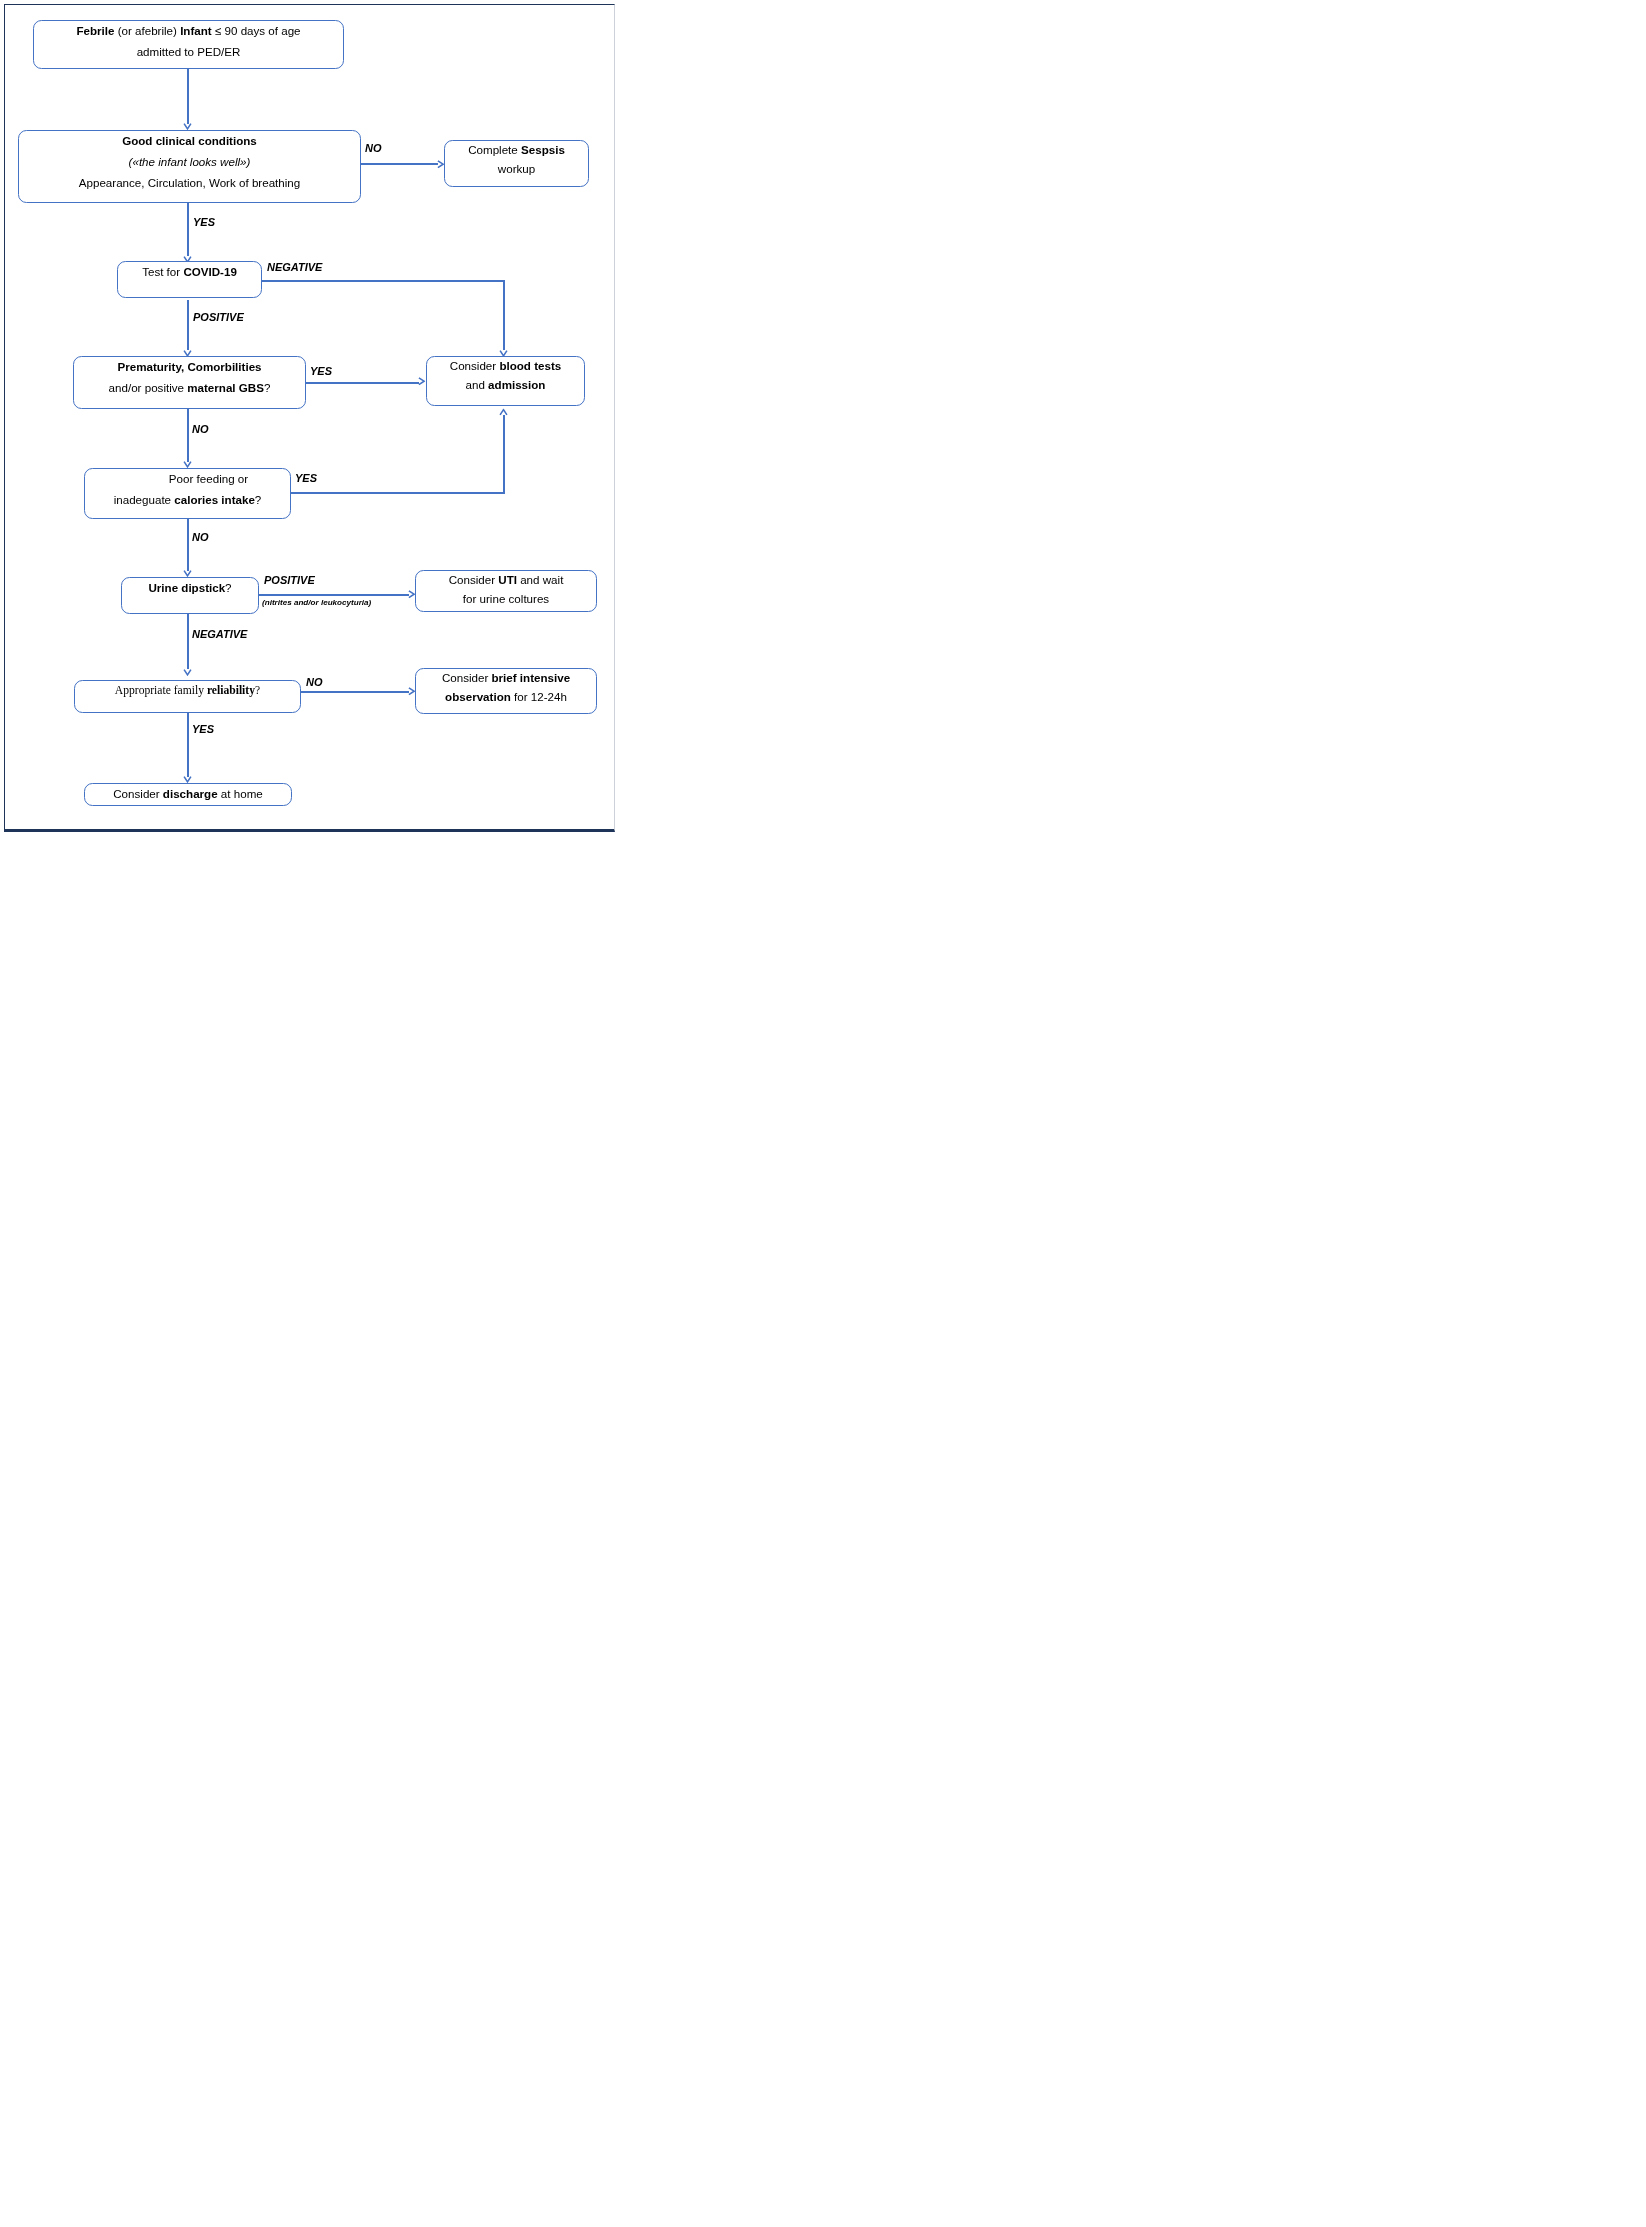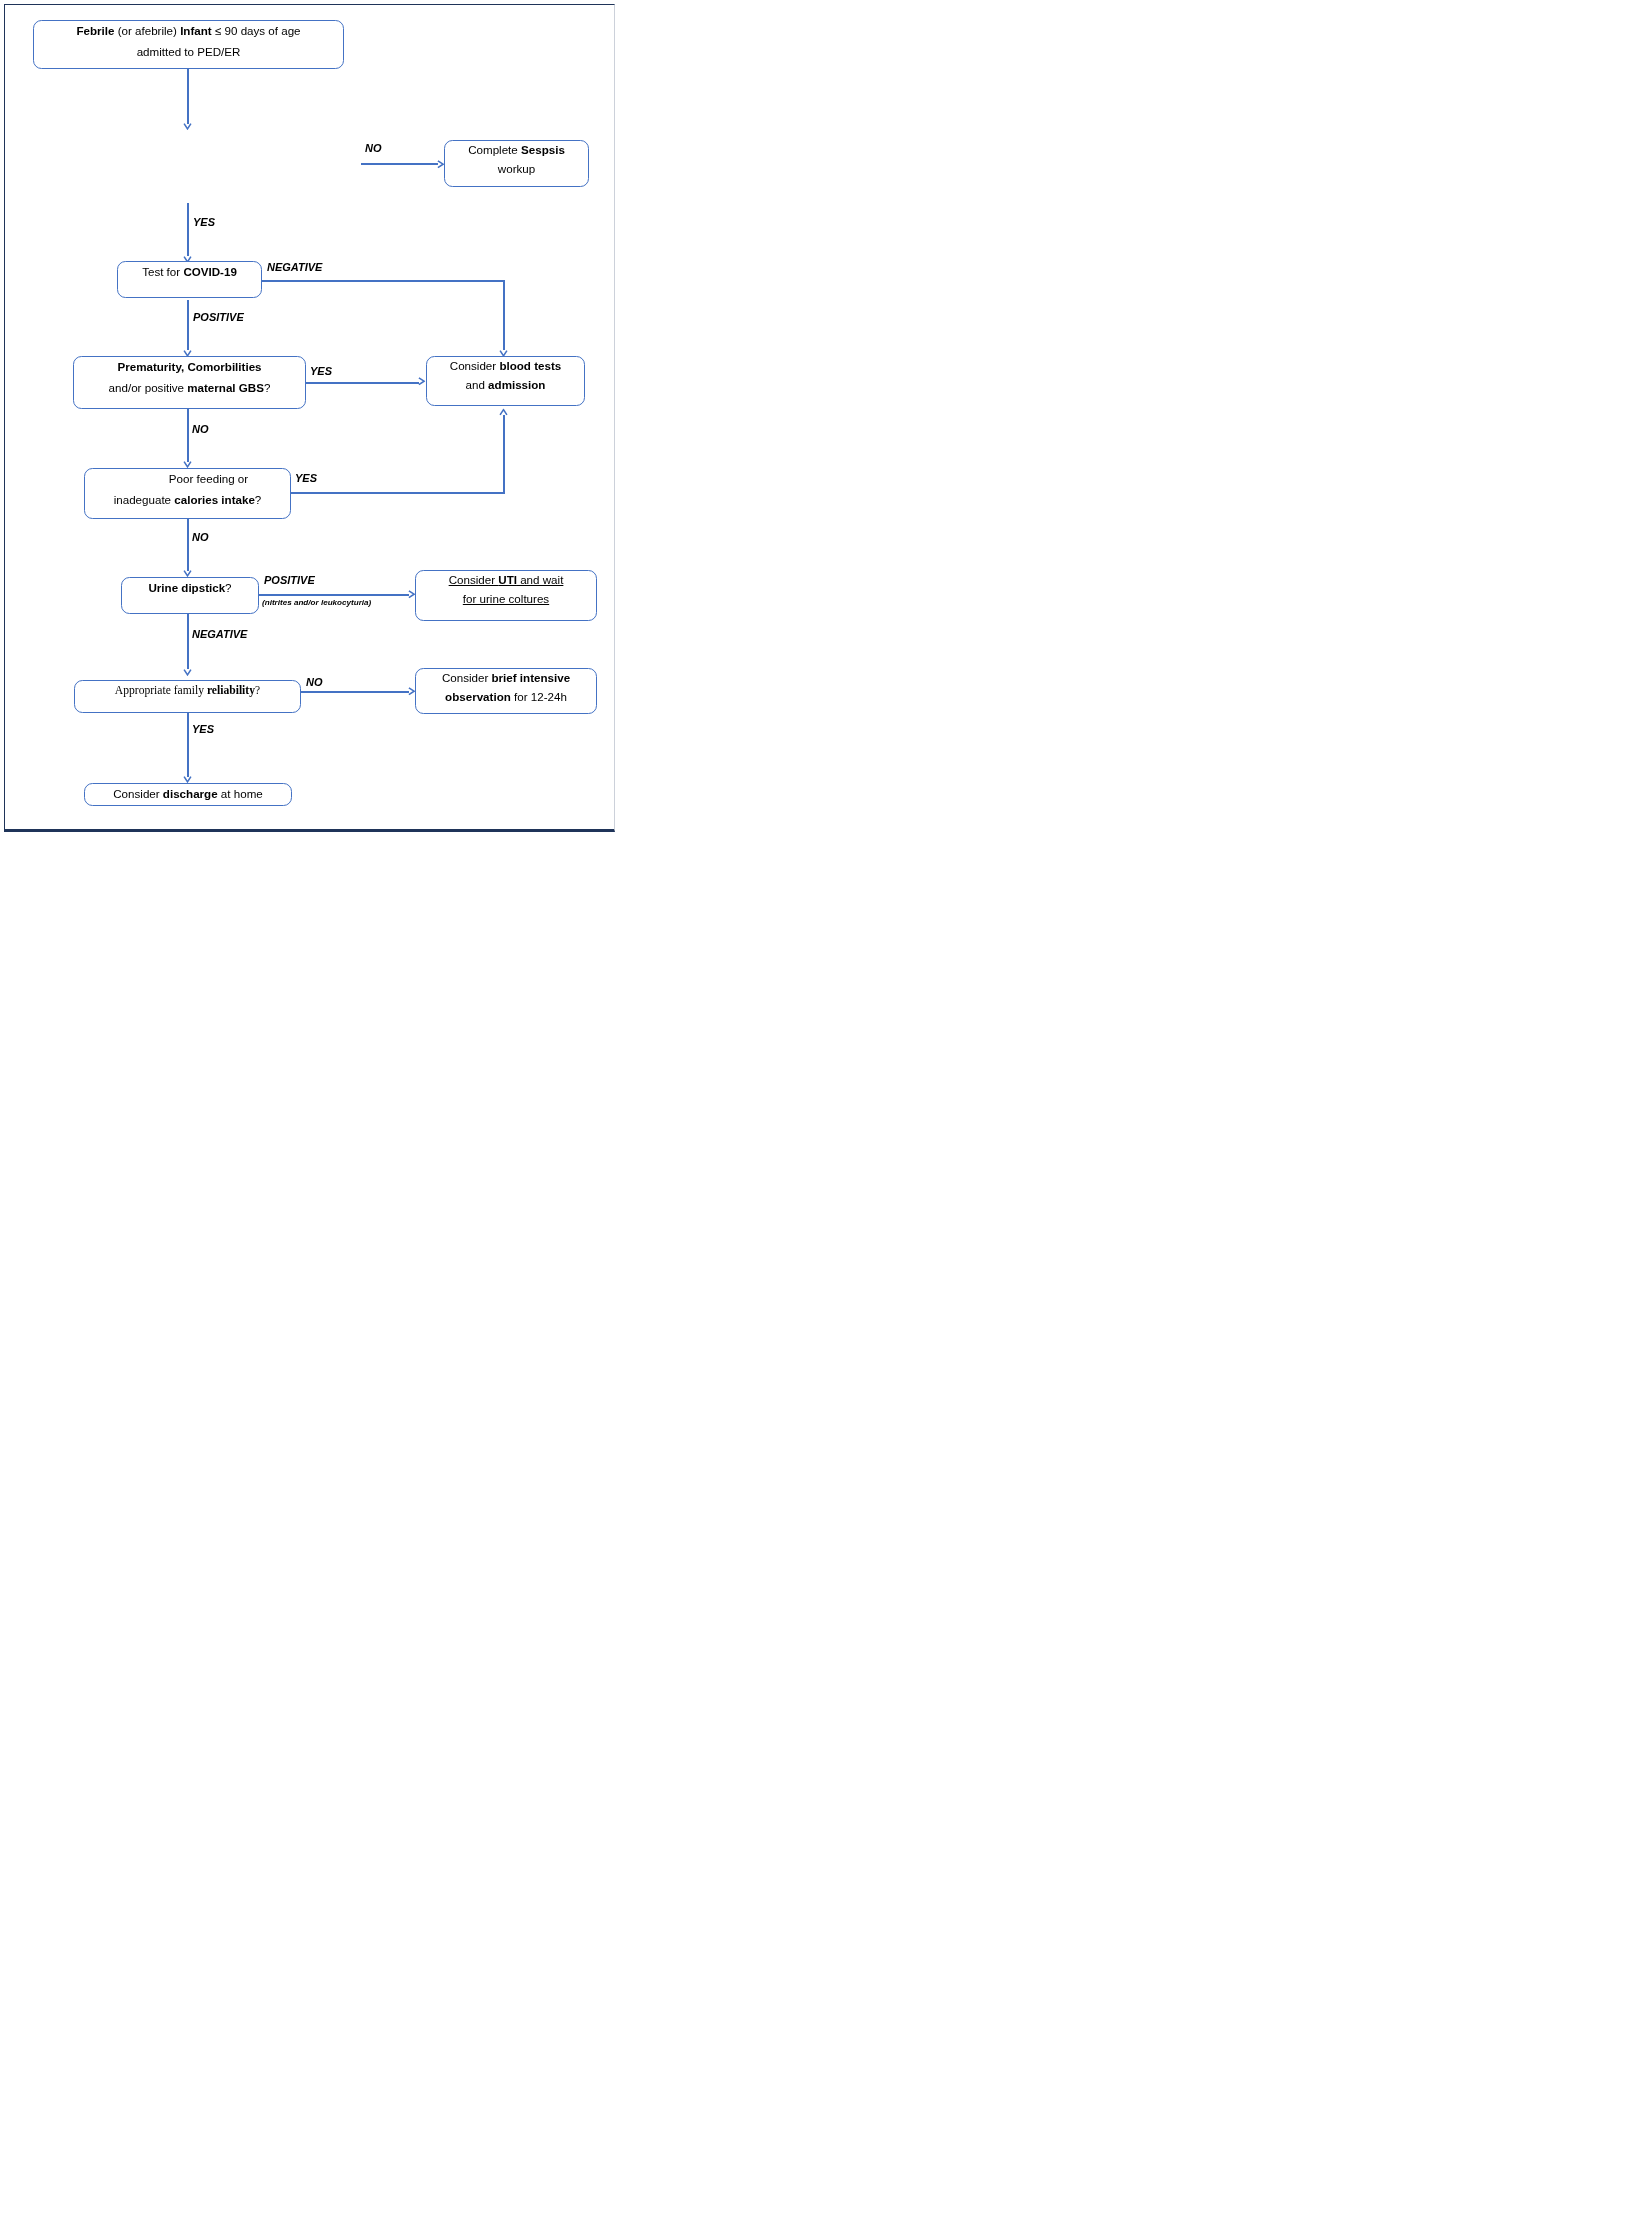--- a/index.html
+++ b/index.html
@@ -122,20 +122,25 @@
     </svg>
   <svg class="ah" style="left:183px;top:775px;" width="9" height="8.4" viewBox="0 0 17 16">
       <path d="M2 3 L8.5 13 L15 3" stroke="#4472c4" stroke-width="3" fill="none"></path>
     </svg>
 
   <div class="node" style="left:33px;top:20px;width:311px;height:49px;">
     <div class="nline"><span style="font-weight: 700;">Febrile</span><span> (or afebrile) </span><span style="font-weight: 700;">Infant</span><span> ≤ 90 days of age</span></div>
     <div class="nline"><span>admitted to PED/ER</span></div>
   </div>
 
+  <div class="node" style="left:18px;top:130px;width:343px;height:73px;">
+    <div class="nline"><span style="font-weight: 700;">Good clinical conditions</span></div>
+    <div class="nline"><span style="font-style: italic;">(«the infant looks well»)</span></div>
+    <div class="nline"><span>Appearance, Circulation, Work of breathing</span></div>
+  </div>
 
   <div class="node" style="left:444px;top:140px;width:145px;height:47px;line-height:1.6;">
     <div class="nline"><span>Complete </span><span style="font-weight: 700;">Sespsis</span></div>
     <div class="nline"><span>workup</span></div>
   </div>
 
   <div class="node" style="left:117px;top:261px;width:145px;height:37px;">
     <div class="nline"><span>Test for </span><span style="font-weight: 700;">COVID-19</span></div>
   </div>
 
@@ -151,21 +156,21 @@
 
   <div class="node" style="left:84px;top:468px;width:207px;height:51px;">
     <div class="nline"><span style="font-weight: 400; margin-left: 42px;">Poor feeding</span><span> or</span></div>
     <div class="nline"><span>inadeguate </span><span style="font-weight: 700;">calories intake</span><span>?</span></div>
   </div>
 
   <div class="node" style="left:121px;top:577px;width:138px;height:37px;">
     <div class="nline"><span style="font-weight: 700;">Urine dipstick</span><span>?</span></div>
   </div>
 
-  <div class="node" style="left:415px;top:570px;width:182px;height:51px;line-height:1.6;text-decoration:underline;">
+  <div class="node" style="left:415px;top:570px;width:182px;height:42px;line-height:1.6;">
     <div class="nline"><span>Consider </span><span style="font-weight: 700;">UTI</span><span> and wait</span></div>
     <div class="nline"><span>for urine coltures</span></div>
   </div>
 
   <div class="node" style="left:74px;top:680px;width:227px;height:33px;font-family:Liberation Serif, serif;">
     <div class="nline"><span>Appropriate family </span><span style="font-weight: 700;">reliability</span><span>?</span></div>
   </div>
 
   <div class="node" style="left:415px;top:668px;width:182px;height:46px;line-height:1.6;">
     <div class="nline"><span>Consider </span><span style="font-weight: 700;">brief intensive</span></div>

